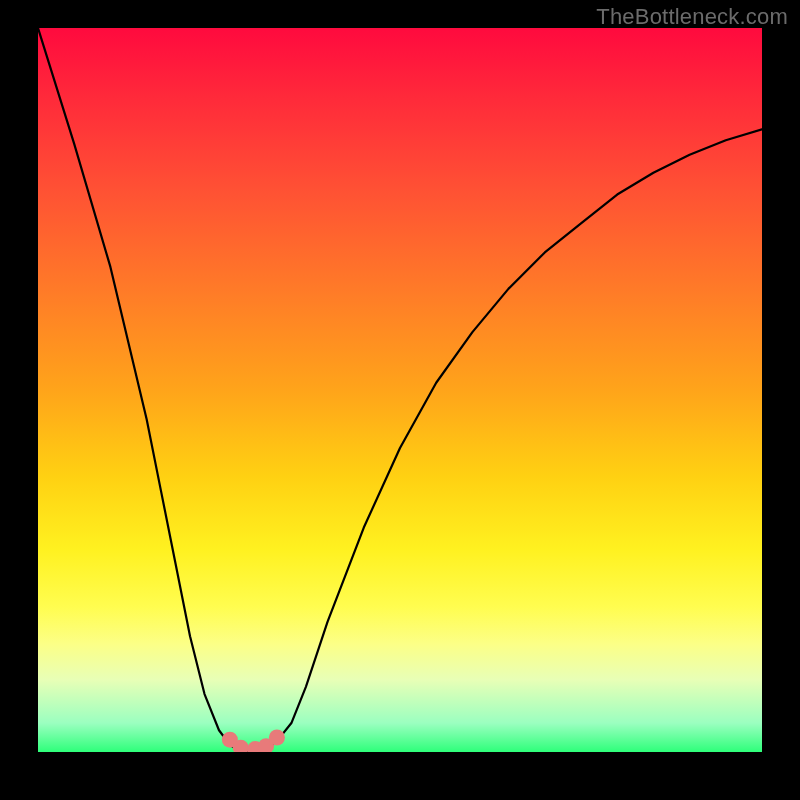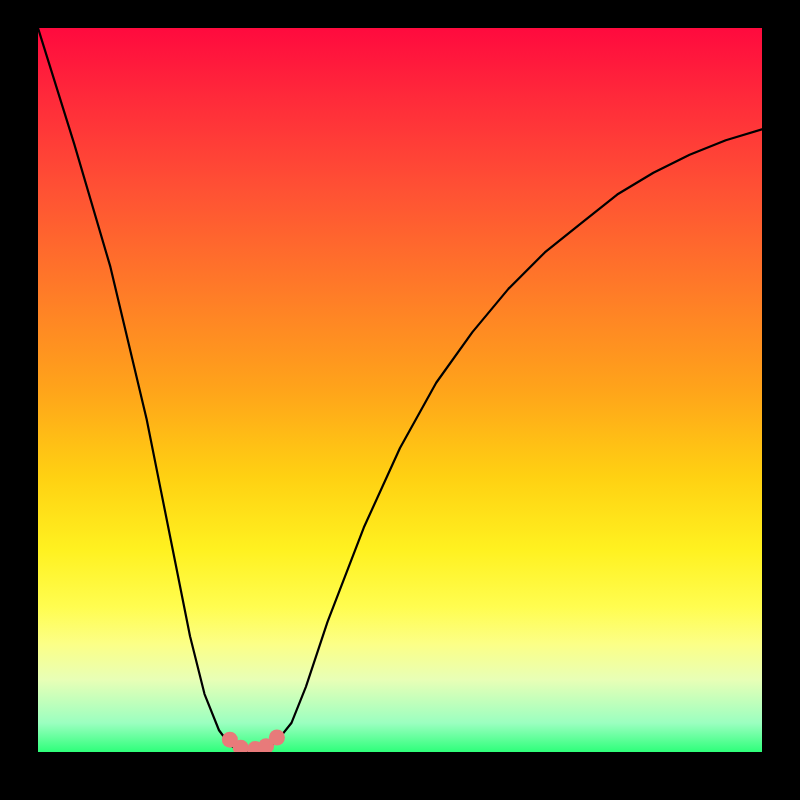--- a/index.html
+++ b/index.html
@@ -64,20 +64,21 @@
     stroke-linejoin: round;
   }
   .dot {
     fill: #e87a7a;
   }
 </style>
 </head>
 <body>
 
 <div class="outer">
+  <div class="watermark">TheBottleneck.com</div>
 
   <div class="plot-area">
     <svg viewBox="0 0 724 724" preserveAspectRatio="none">
       <path id="curve-path" class="curve" d="M0.00 0.00 L36.20 115.84 L72.40 238.92 L108.60 390.96 L123.08 463.36 L137.56 535.76 L152.04 608.16 L166.52 666.08 L181.00 702.28 L191.86 716.76 L202.72 724.00 L209.96 724.00 L217.20 724.00 L224.44 722.55 L231.68 718.93 L238.92 713.14 L253.40 695.04 L267.88 658.84 L289.60 593.68 L325.80 499.56 L362.00 419.92 L398.20 354.76 L434.40 304.08 L470.60 260.64 L506.80 224.44 L543.00 195.48 L579.20 166.52 L615.40 144.80 L651.60 126.70 L687.80 112.22 L724.00 101.36"></path>
       <g id="marker-group">
           <circle cx="191.86" cy="711.69" r="8" class="dot"></circle>
           <circle cx="202.72" cy="719.66" r="8" class="dot"></circle>
           <circle cx="217.20" cy="721.10" r="8" class="dot"></circle>
           <circle cx="228.06" cy="718.21" r="8" class="dot"></circle>
           <circle cx="238.92" cy="709.52" r="8" class="dot"></circle>

